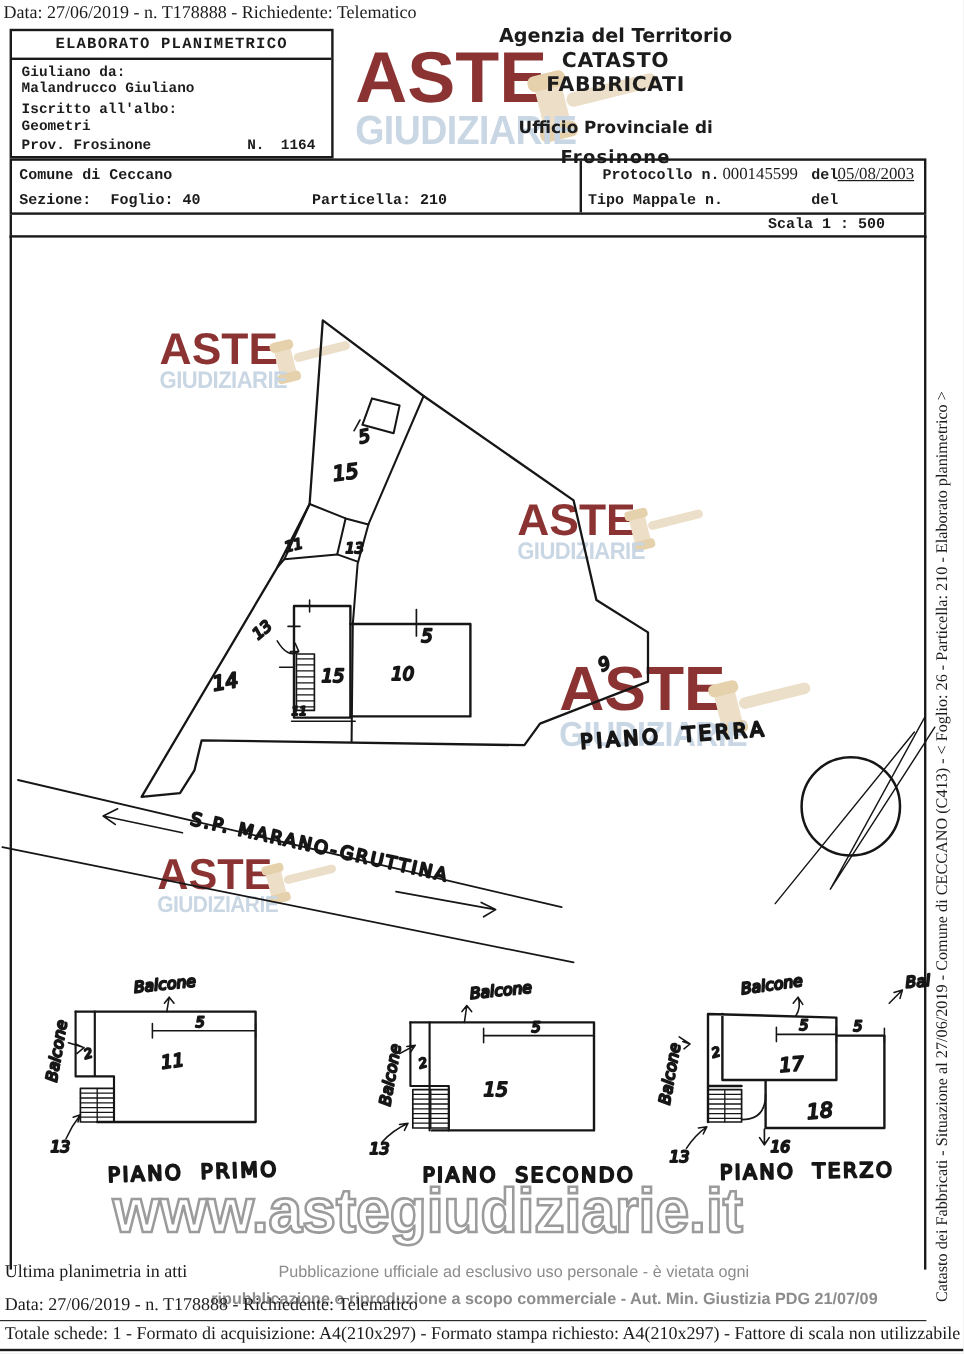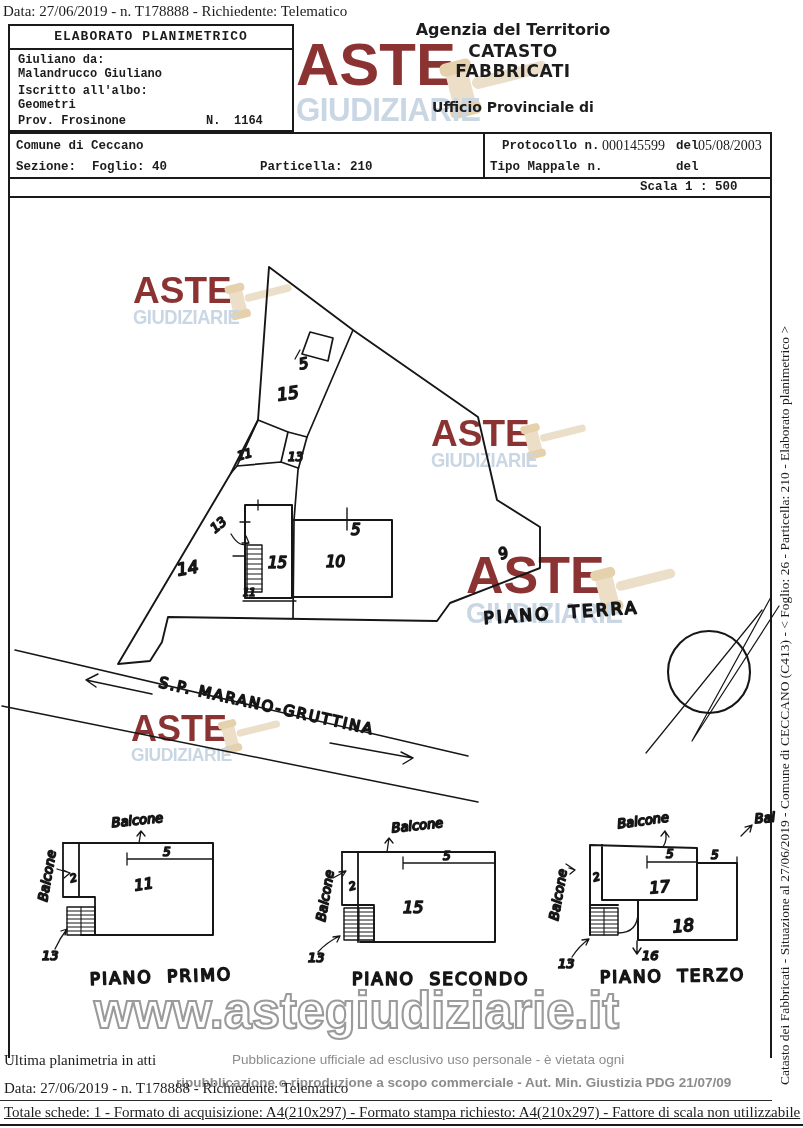--- a/index.html
+++ b/index.html
@@ -2,21 +2,21 @@
 <html><head>
 <meta charset="utf-8">
 <style>
   html,body{margin:0;padding:0;background:#e8e8e8;}
   .page{position:relative;width:803px;height:1128px;background:#ffffff;overflow:hidden;
         font-family:"Liberation Serif","DejaVu Serif",serif;color:#1c1c1c;}
   .abs{position:absolute;}
   
   .topline{left:3px;top:3px;font-size:15px;white-space:nowrap;z-index:5;}
   .elab-box{left:8px;top:24px;width:266px;height:104px;border:2px solid #1a1a1a;z-index:5;background:transparent;}
-  .mono{font-family:"Liberation Mono","DejaVu Sans Mono",monospace;padding-left:16px;}
+  .mono{font-family:"Liberation Mono","DejaVu Sans Mono",monospace;}
   .elab-title{position:absolute;left:0;top:0;width:100%;height:22px;border-bottom:2px solid #1a1a1a;
         text-align:center;font-weight:700;font-size:13px;line-height:22px;letter-spacing:1px;}
   .elab-line{position:absolute;left:8px;font-size:12px;font-weight:600;white-space:nowrap;}
   .agency{left:408px;top:20px;width:210px;text-align:center;z-index:5;
         font-family:"DejaVu Sans","Liberation Sans",sans-serif;font-weight:700;}
   .agency .a1{font-size:16px;margin-bottom:2px;}
   .agency .a2{font-size:17px;margin-bottom:18px;letter-spacing:.5px;}
   .agency .a3{font-size:14px;margin-bottom:7px;}
   .agency .a4{font-size:15px;letter-spacing:1px;}
   .row2{left:8px;top:132px;width:764px;height:47px;border:2px solid #1a1a1a;box-sizing:border-box;z-index:5;}
@@ -83,32 +83,33 @@
     <div class="elab-line" style="top:72px;">Geometri</div>
     <div class="elab-line" style="top:88px;">Prov. Frosinone</div>
     <div class="elab-line" style="top:88px;left:196px;">N.</div>
     <div class="elab-line" style="top:88px;left:224px;">1164</div>
   </div>
 
   <div class="abs agency">
     <div class="a1">Agenzia del Territorio</div>
     <div class="a2">CATASTO FABBRICATI</div>
     <div class="a3">Ufficio Provinciale di</div>
+    <div class="a4">Frosinone</div>
   </div>
 
   <div class="abs row2 mono">
     <div class="row2-div"></div>
     <div class="cell-txt" style="left:6px;top:5px;">Comune di Ceccano</div>
     <div class="cell-txt" style="left:6px;top:26px;">Sezione:</div>
     <div class="cell-txt" style="left:82px;top:26px;">Foglio: 40</div>
     <div class="cell-txt" style="left:250px;top:26px;">Particella: 210</div>
     <div class="cell-txt" style="left:492px;top:5px;">Protocollo n.</div>
     <div class="cell-txt serif-val" style="left:592px;top:4px;">000145599</div>
     <div class="cell-txt" style="left:666px;top:5px;">del</div>
-    <div class="cell-txt serif-val" style="left:688px;top:4px;">05/08/2003</div>
+    <div class="cell-txt serif-val" style="left:688px;top:4px;text-decoration:underline;">05/08/2003</div>
     <div class="cell-txt" style="left:480px;top:26px;">Tipo Mappale n.</div>
     <div class="cell-txt" style="left:666px;top:26px;">del</div>
   </div>
 
   <div class="abs row3 mono">
     <div class="cell-txt" style="left:630px;top:1px;">Scala 1 : 500</div>
   </div>
 
   <div class="abs frame"></div>
 
@@ -251,16 +252,16 @@
     </g>
   </svg>
 
   <div class="abs vcap">Catasto dei Fabbricati - Situazione al 27/06/2019 - Comune di CECCANO (C413) - &lt;  Foglio: 26 - Particella: 210 - Elaborato planimetrico &gt;</div>
 
   <div class="abs foot-serif" style="left:4px;top:1052px;">Ultima planimetria in atti</div>
   <div class="abs foot-gray" style="left:232px;top:1052px;">Pubblicazione ufficiale ad esclusivo uso personale - è vietata ogni</div>
   <div class="abs foot-gray" style="left:176px;top:1075px;font-weight:bold;">ripubblicazione o riproduzione a scopo commerciale - Aut. Min. Giustizia PDG 21/07/09</div>
   <div class="abs foot-serif" style="left:4px;top:1080px;">Data: 27/06/2019 - n. T178888 - Richiedente: Telematico</div>
   <div class="abs hr1"></div>
-  <div class="abs foot-serif" style="left:4px;top:1104px;text-decoration:underline;">Totale schede: 1 - Formato di acquisizione: A4(210x297)  - Formato stampa richiesto: A4(210x297) - Fattore di scala non utilizzabile</div>
+  <div class="abs foot-serif" style="left:4px;top:1104px;">Totale schede: 1 - Formato di acquisizione: A4(210x297)  - Formato stampa richiesto: A4(210x297) - Fattore di scala non utilizzabile</div>
   <div class="abs hr2"></div>
 
 </div>
 
 </body></html>

